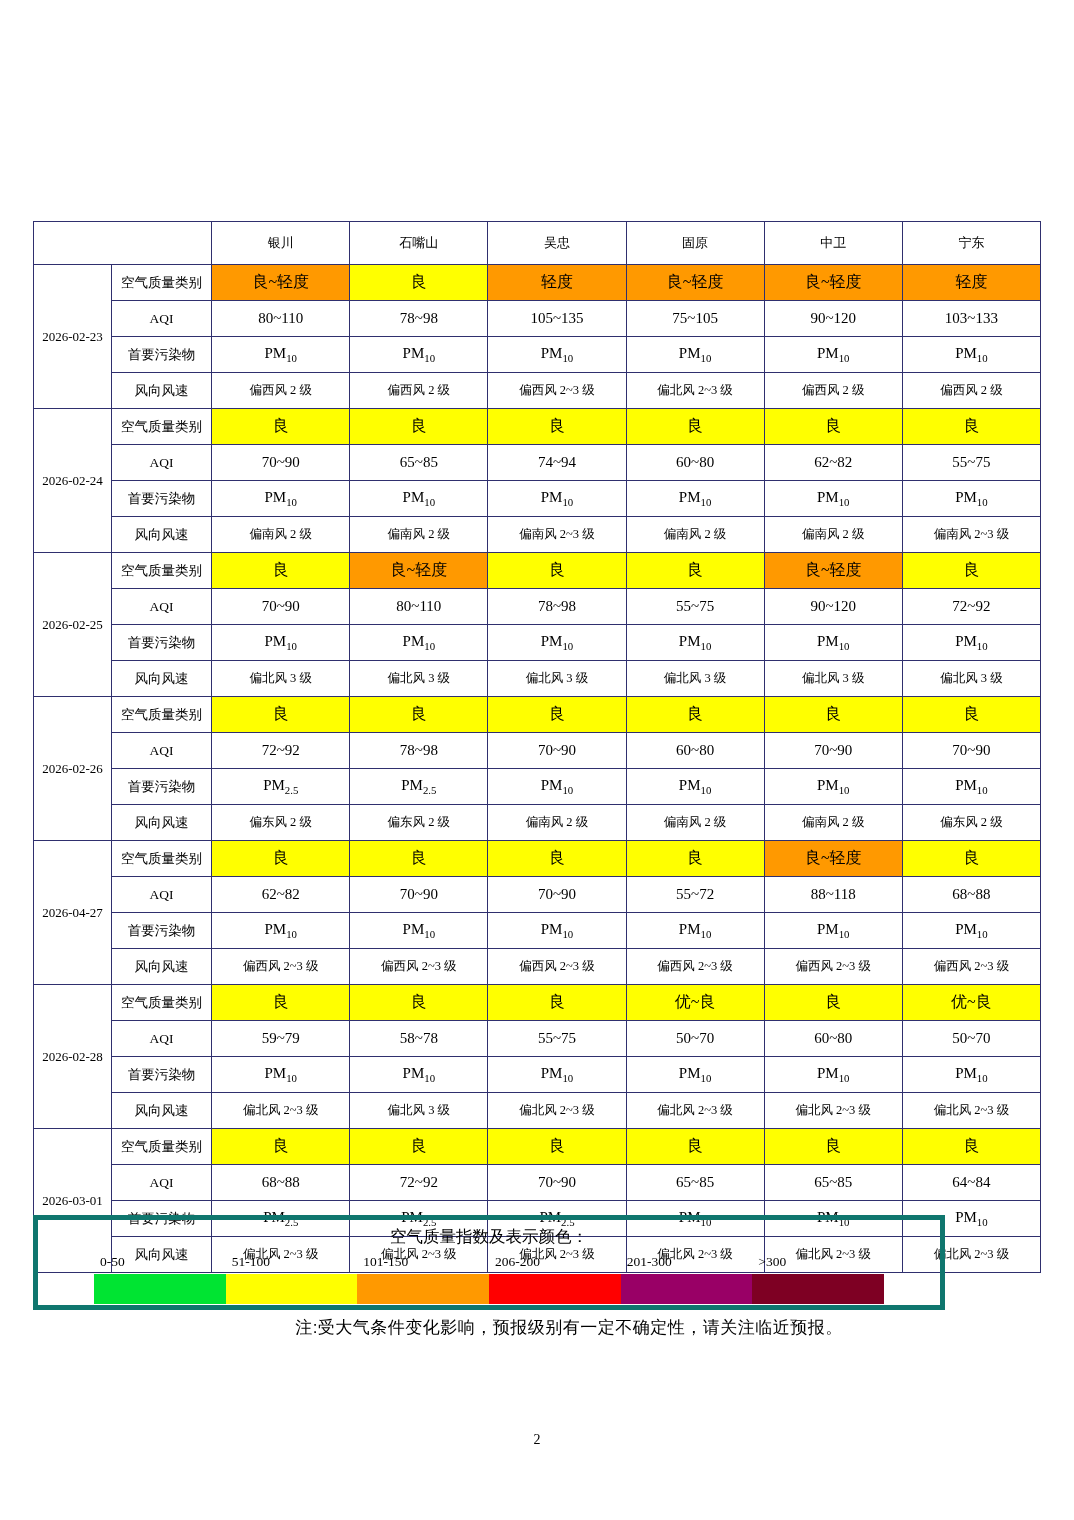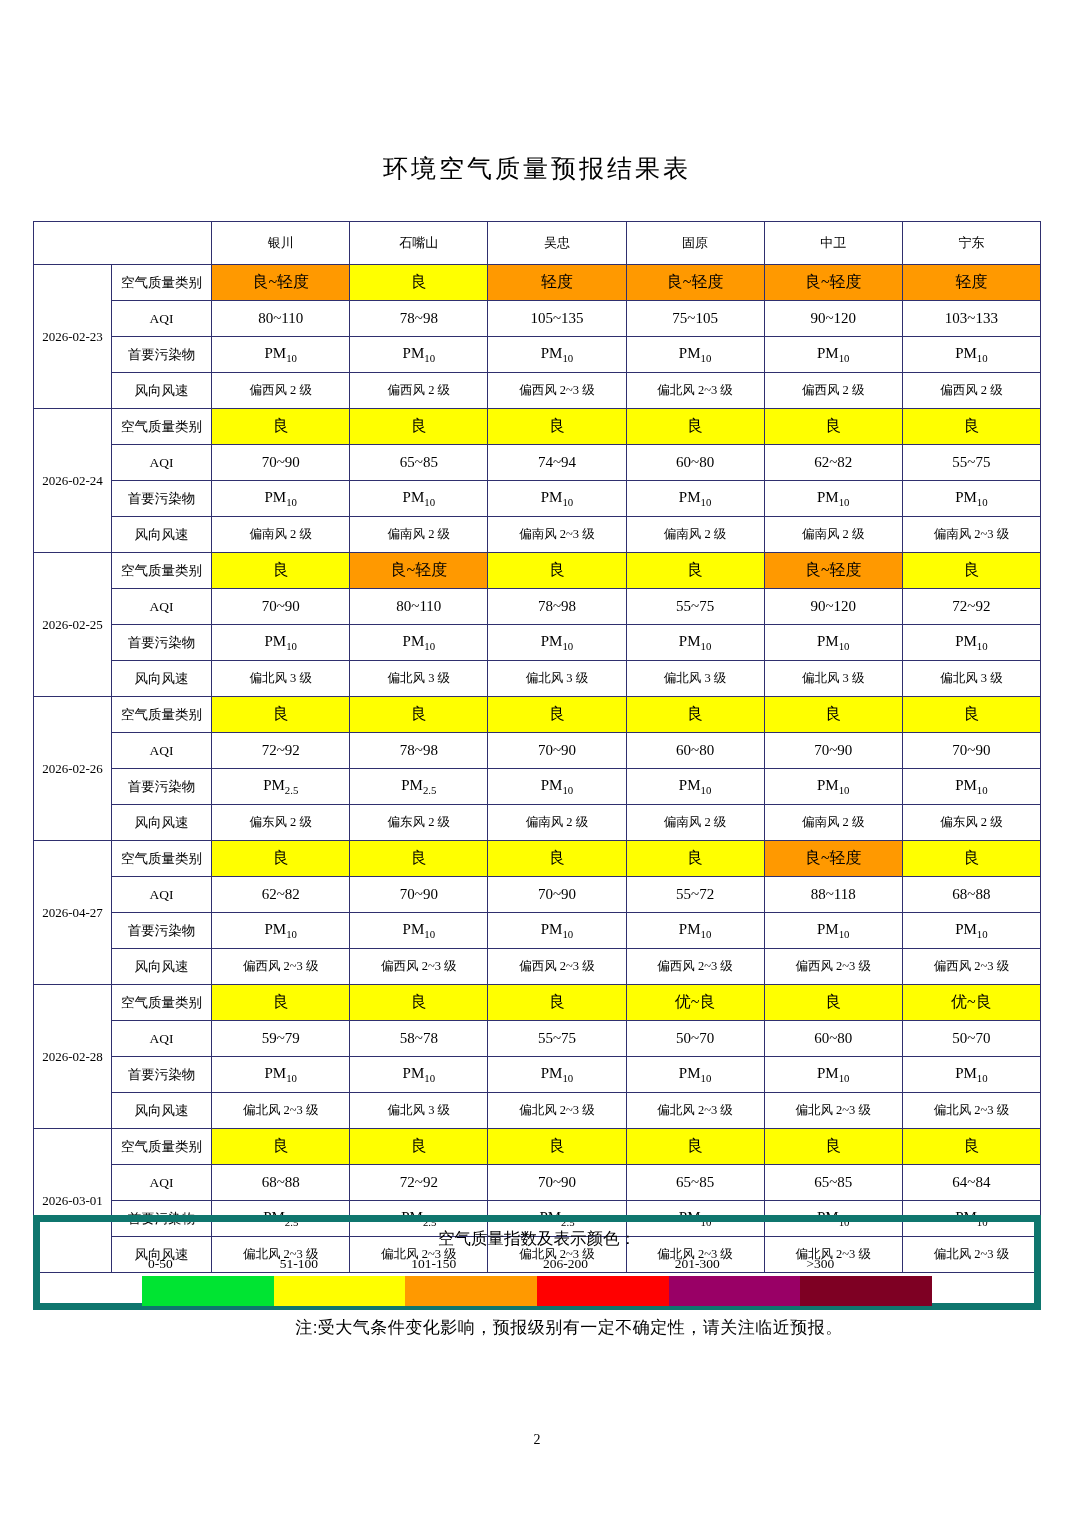--- a/index.html
+++ b/index.html
@@ -78,22 +78,22 @@
     font-size: 12.5px;
     font-family: "Liberation Sans", sans-serif;
   }
   .sub { font-size: 0.72em; vertical-align: sub; }
 
   
   .legend-box {
     position: absolute;
     left: 33px;
     top: 1215px;
-    width: 1008px;
-    border: 7px solid #0f766e;
+    width: 912px;
+    border: 5px solid #0f766e;
     box-sizing: border-box;
     height: 95px;
   }
   .legend-title {
     text-align: center;
     font-size: 16.5px;
     margin-top: 6px;
     font-family: "Liberation Sans", sans-serif;
   }
   .legend-scale {
@@ -140,21 +140,20 @@
     width: 1074px;
     text-align: center;
     font-size: 14px;
   }
 </style>
 </head>
 <body>
 
 <div class="page">
 
-  <div class="title">环境空气质量预报结果表</div>
 
   <table class="forecast">
     <colgroup>
       <col class="c-date">
         <col class="c-label">
       <col class="c-city">
         <col class="c-city">
         <col class="c-city">
       <col class="c-city">
         <col class="c-city">

